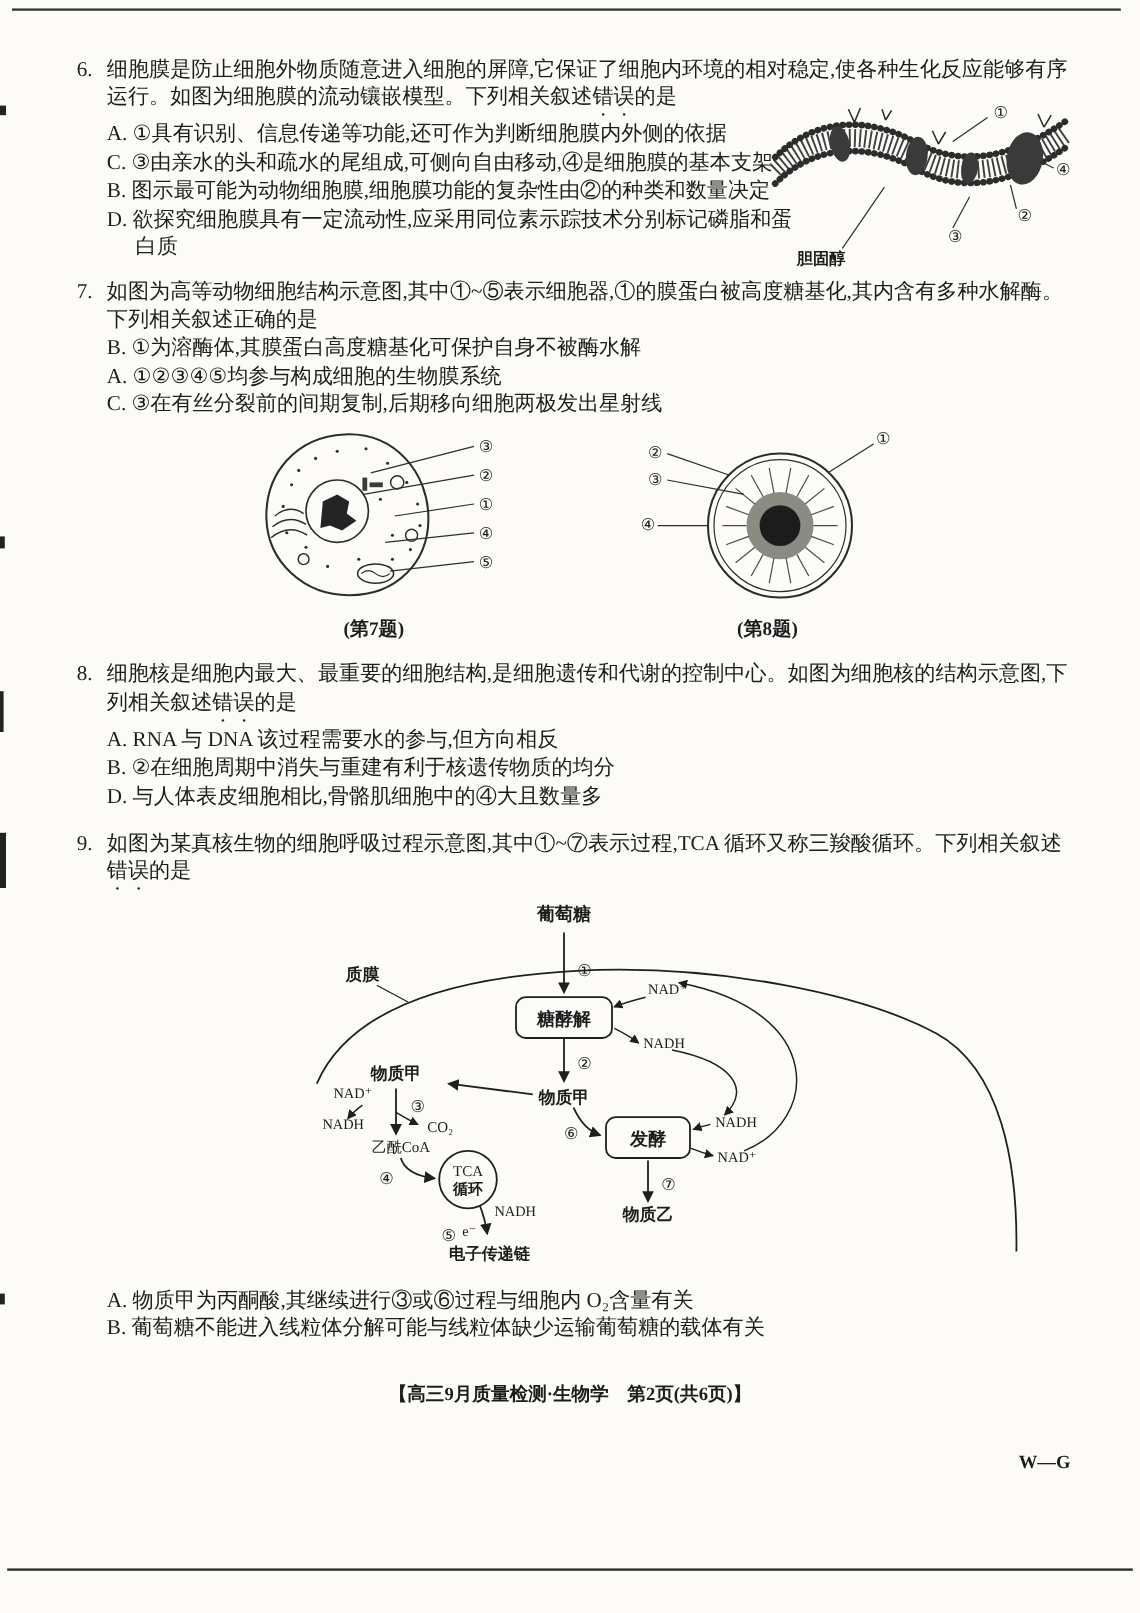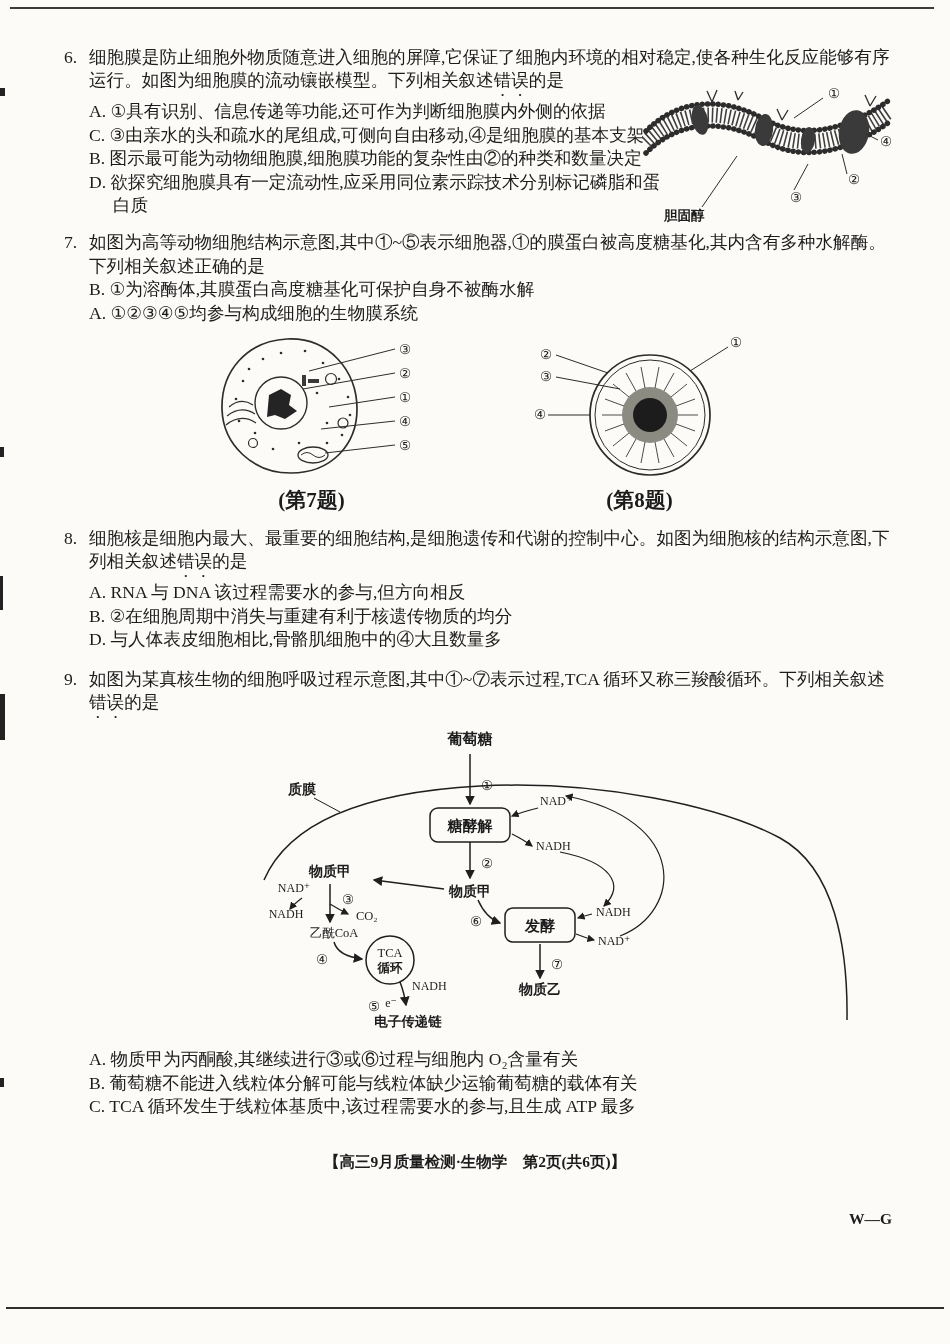--- a/index.html
+++ b/index.html
@@ -16,21 +16,21 @@
   .qn { display:inline-block; width:25px; text-indent:0; }
   .emph {
     -webkit-text-emphasis:filled dot #1c1c1c; -webkit-text-emphasis-position:under right;
     text-emphasis:filled dot #1c1c1c; text-emphasis-position:under right;
   }
   .option { margin-left:25px; padding-left:24px; text-indent:-24px; }
   .q6-options { width:600px; }
   .fig-q6 { position:absolute; top:34px; right:-2px; width:252px; }
   .figrow { display:flex; justify-content:center; gap:118px; margin-top:6px; }
   .figblock { text-align:center; }
-  .figcap { font-weight:bold; font-size:21px; margin-top:2px; }
+  .figcap { font-weight:bold; font-size:16px; margin-top:2px; }
   .q9fig { margin:6px 0 2px 186px; }
   svg text { font-family:"Liberation Serif","DejaVu Serif",serif; fill:#1c1c1c; font-size:13px; }
   .t-b { font-weight:bold; }
   .t12 { font-size:12px; } .t125 { font-size:12.5px; } .t135 { font-size:13.5px; }
   .t14 { font-size:14px; } .t15 { font-size:15px; }
   .footer-center { position:absolute; top:1152px; left:0; width:100%; text-align:center; font-weight:bold; font-size:15.5px; }
   .footer-right { position:absolute; top:1210px; right:58px; font-weight:bold; font-size:15.5px;margin-left:40px; }
   .scan { position:absolute; background:#3a3a3a; }
   .scan-top { top:7px; left:10px; width:924px; height:2px; }
   .scan-bottom { top:1307px; left:6px; width:938px; height:2px; background:#2e2e2e; }
@@ -94,20 +94,21 @@
         <p class="option">C. ③由亲水的头和疏水的尾组成,可侧向自由移动,④是细胞膜的基本支架</p>
         <p class="option">B. 图示最可能为动物细胞膜,细胞膜功能的复杂性由②的种类和数量决定</p>
         <p class="option">D. 欲探究细胞膜具有一定流动性,应采用同位素示踪技术分别标记磷脂和蛋白质</p>
       </div>
     </section>
 
     <section class="q">
       <p class="stem"><span class="qn">7.</span><span>如图为高等动物细胞结构示意图,其中①~⑤表示细胞器,①的膜蛋白被高度糖基化,其内含有多种水解酶。下列相关叙述正确的是</span></p>
       <p class="option">B. ①为溶酶体,其膜蛋白高度糖基化可保护自身不被酶水解</p>
       <p class="option">A. ①②③④⑤均参与构成细胞的生物膜系统</p>
+      <p class="option">C. ③在有丝分裂前的间期复制,后期移向细胞两极发出星射线</p>
 
       <div class="figrow">
         <div class="figblock">
           <svg width="205" height="150" viewBox="0 0 205 150">
             <g stroke="#2d2d2d" fill="none">
               <path d="M78,8 C38,10 12,40 13,78 C14,114 44,142 82,142 C122,142 148,114 148,78 C148,40 120,6 78,8 Z" stroke-width="1.7"></path>
               <circle cx="72" cy="72" r="26" stroke-width="1.4"></circle>
               <path d="M20,76 q12,-10 24,-2 M18,85 q14,-11 28,-2 M17,94 q15,-12 30,-2" stroke-width="1.2"></path>
               <ellipse cx="104" cy="124" rx="15" ry="8" stroke-width="1.3"></ellipse>
               <path d="M92,124 q6,-5 12,0 q6,5 12,0" stroke-width="1"></path>
@@ -263,20 +264,19 @@
           <text x="290" y="203" text-anchor="middle" class="t-b t15">发酵</text>
           <text x="346" y="188" class="t12">NADH</text>
           <text x="348" y="217" class="t12">NAD⁺</text>
           <text x="301" y="241" class="t135">⑦</text>
           <text x="290" y="266" text-anchor="middle" class="t-b t14">物质乙</text>
         </svg>
       </div>
 
       <p class="option">A. 物质甲为丙酮酸,其继续进行③或⑥过程与细胞内 O₂含量有关</p>
       <p class="option">B. 葡萄糖不能进入线粒体分解可能与线粒体缺少运输葡萄糖的载体有关</p>
-      <p class="option">C. TCA 循环发生于线粒体基质中,该过程需要水的参与,且生成 ATP 最多</p>
     </section>
 
   </div>
 
   <div class="footer-center">【高三9月质量检测·生物学　第2页(共6页)】</div>
   <div class="footer-right">W—G</div>
 </div>
 
 </body></html>

